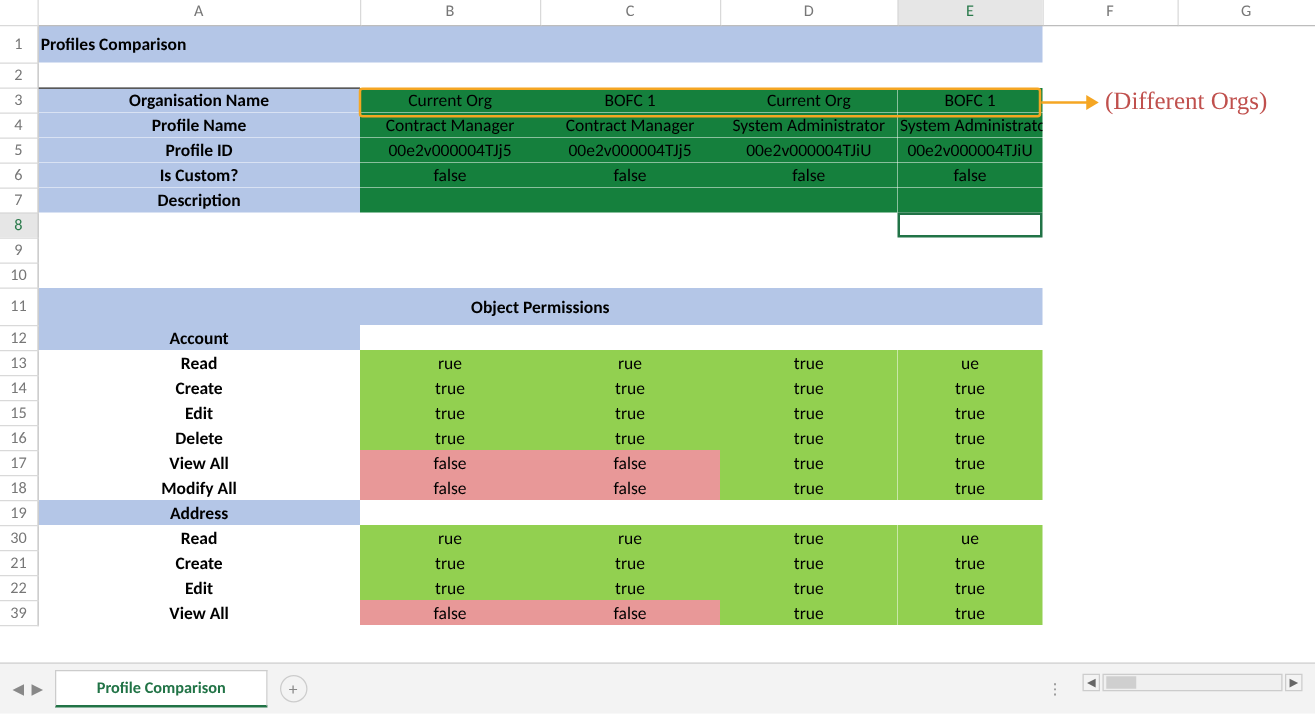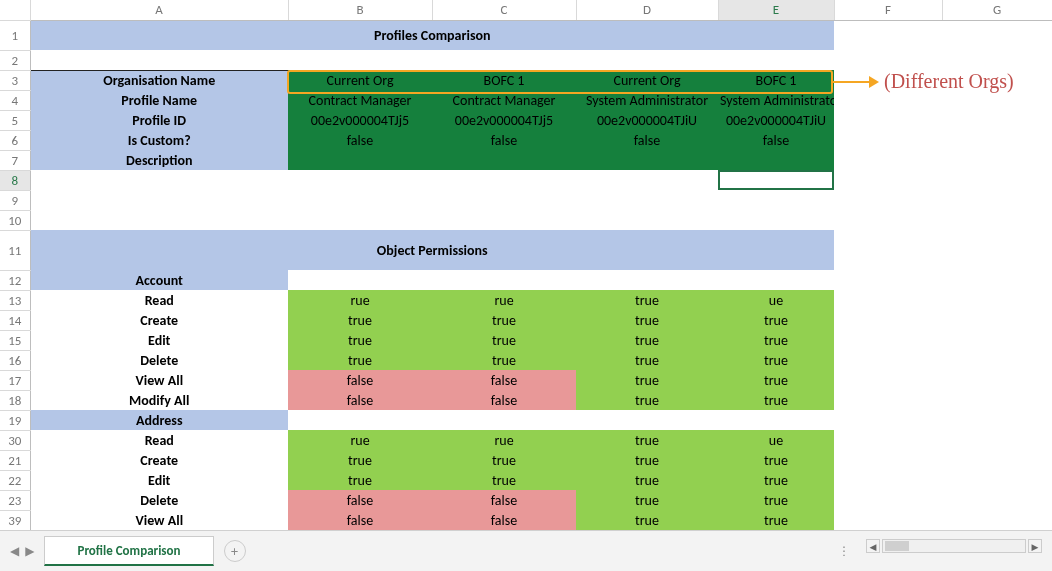--- a/index.html
+++ b/index.html
@@ -49,26 +49,25 @@
   td.cell {
     border: none;
     font-size: 14px;
     height: 20px;
     overflow: hidden;
     white-space: nowrap;
     padding: 0 2px;
     vertical-align: middle;
   }
   .r1 td.cell { height: 30px; }
-  .r11 td.cell { height: 40px; }
+  .r11 td.cell { height: 30px; }
   .bTitle {
     background: #b4c6e7;
     font-weight: bold;
     font-size: 24px;
-    text-align: center;
     border: 1px solid #222;
   }
   .bTitle2 {
     background: #b4c6e7;
     font-weight: bold;
     font-size: 22px;
     text-align: center;
     border: 1px solid #222;
   }
   .lbl {
@@ -411,30 +410,20 @@
     <td class="rowhdr">22</td>
     <td class="cell rowLbl">Edit</td>
     <td class="cell gCtr">true</td>
     <td class="cell gCtr">true</td>
     <td class="cell gCtr">true</td>
     <td class="cell gCtr">true</td>
     <td class="cell"></td>
     <td class="cell"></td>
   </tr>
   <tr class="datarow">
-    <td class="rowhdr">23</td>
-    <td class="cell rowLbl">Delete</td>
-    <td class="cell rCtr">false</td>
-    <td class="cell rCtr">false</td>
-    <td class="cell gCtr">true</td>
-    <td class="cell gCtr">true</td>
-    <td class="cell"></td>
-    <td class="cell"></td>
-  </tr>
-  <tr class="datarow">
     <td class="rowhdr">39</td>
     <td class="cell rowLbl">View All</td>
     <td class="cell rCtr">false</td>
     <td class="cell rCtr">false</td>
     <td class="cell gCtr">true</td>
     <td class="cell gCtr">true</td>
     <td class="cell"></td>
     <td class="cell"></td>
   </tr>
 </tbody>

